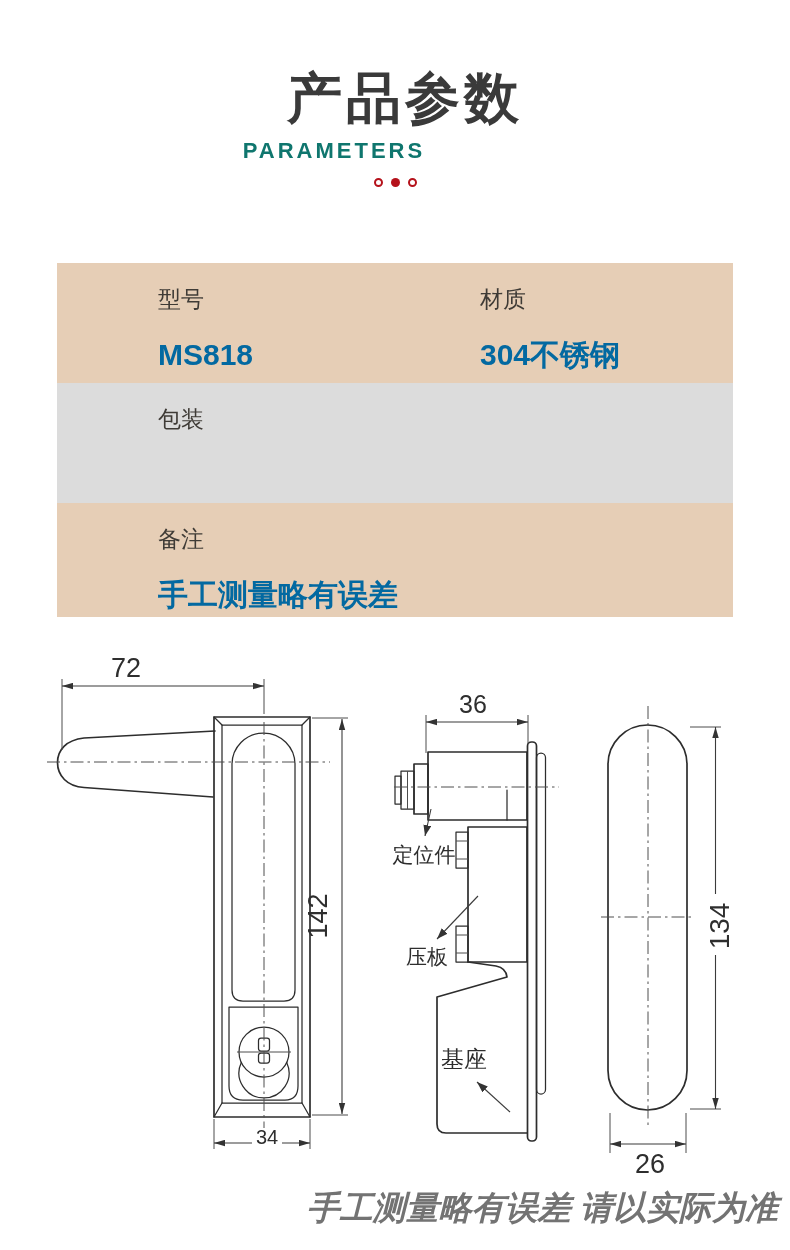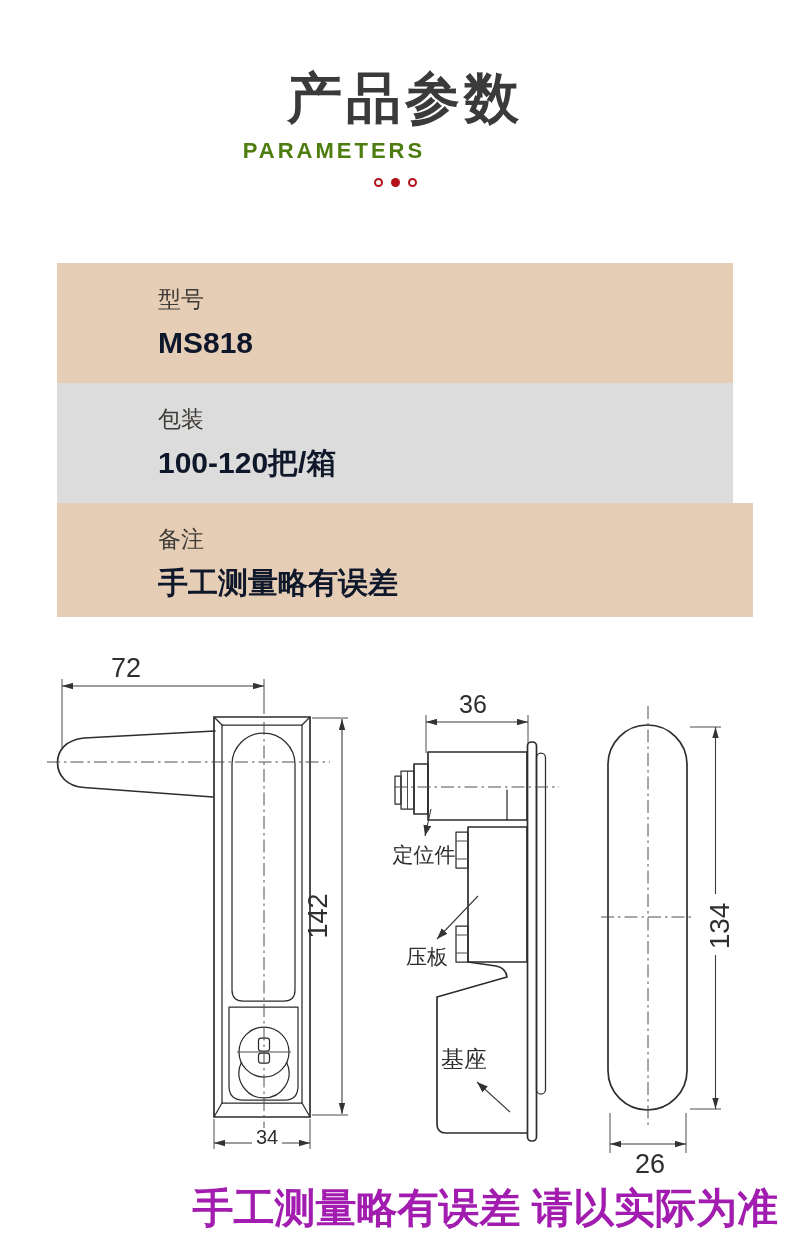--- a/index.html
+++ b/index.html
@@ -8,54 +8,54 @@
     font-family:"Liberation Sans","DejaVu Sans",sans-serif; overflow:hidden;
   }
   
   .title {
     position:absolute; top:57px; left:0; width:790px; text-align:center;
     font-size:55px; line-height:62px; font-weight:900; color:#3a3a3a;
     letter-spacing:4px; margin:10px;
   }
   .subtitle {
     position:absolute; top:138px; left:0; width:668px; text-align:center;
-    font-size:22px; line-height:26px; font-weight:700; color:#4d7c0f;
+    font-size:22px; line-height:26px; font-weight:700; color:#0f766e;
     letter-spacing:3px;
   }
   .dots {
     position:absolute; top:178px; left:0; width:790px;
     display:flex; justify-content:center; align-items:center; gap:8px;
   }
   .dot { width:9px; height:9px; border-radius:50%; box-sizing:border-box; }
   .dot.ring { border:2px solid #b5121b; background:#fff; }
   .dot.fill { background:#b5121b; }
   
   .spec-table { position:absolute; left:57px; top:263px; width:676px; }
   .srow { position:absolute; left:0; width:676px; }
   .srow.r0 { top:0;   height:138px; background:#e6ceb6; }
   .srow.r1 { top:120px; height:146px; background:#dcdcdc; }
-  .srow.r2 { top:240px; height:114px; background:#e6ceb6;padding-left:20px; }
+  .srow.r2 { top:240px; height:114px; background:#e6ceb6; }
   .cell { position:absolute; top:23px; }
   .cell.c0 { left:101px; }
   .cell.c1 { left:423px; }
   .cell .lbl { font-size:23px; line-height:26px; color:#3f3b36; }
-  .cell .val { margin-top:14px; font-size:30px; line-height:33px; font-weight:700; color:#0f172a; }
+  .cell .val { margin-top:26px; font-size:30px; line-height:33px; font-weight:700; color:#0369a1; }
   
   .drawing { position:absolute; left:0; top:630px; }
   .ol  { fill:none; stroke:#2d2d2d; stroke-width:1.7; stroke-linejoin:round; stroke-linecap:round; }
   .ol2 { fill:none; stroke:#2d2d2d; stroke-width:1.25; stroke-linejoin:round; stroke-linecap:round; }
   .thin{ fill:none; stroke:#4c4c4c; stroke-width:1; }
   .cl  { fill:none; stroke:#4e4e4e; stroke-width:1; stroke-dasharray:13 4 2.5 4; }
   .dim { fill:none; stroke:#3b3b3b; stroke-width:1.1; }
   .dt  { fill:#2e2e2e; font-family:"Liberation Sans","DejaVu Sans",sans-serif; text-anchor:middle; }
   .wbg { fill:#ffffff; stroke:none; }
   
   .note {
     position:absolute; top:1188px; left:0; width:778px; text-align:right;
-    font-size:41px; line-height:40px; font-weight:700; color:#a21caf;
+    font-size:33px; line-height:40px; font-weight:700; color:#737373;font-style:italic;
   }
 </style>
 </head>
 <body>
 
 <div class="page">
 
   <h1 class="title">产品参数</h1>
   <div class="subtitle">PARAMETERS</div>
   <div class="dots">
@@ -63,25 +63,28 @@
     <span class="dot fill"></span>
     <span class="dot ring"></span>
   </div>
 
   <div class="spec-table">
     <div class="srow r0">
       <div class="cell c0">
         <div class="lbl">型号</div>
         <div class="val">MS818</div>
       </div>
+      <div class="cell c1">
+        <div class="lbl">材质</div>
+        <div class="val">304不锈钢</div>
+      </div>
     </div>
     <div class="srow r1">
       <div class="cell c0">
         <div class="lbl">包装</div>
-        <div class="val">100-120把/箱</div>
       </div>
     </div>
     <div class="srow r2">
       <div class="cell c0">
         <div class="lbl">备注</div>
         <div class="val">手工测量略有误差</div>
       </div>
     </div>
   </div>
 

